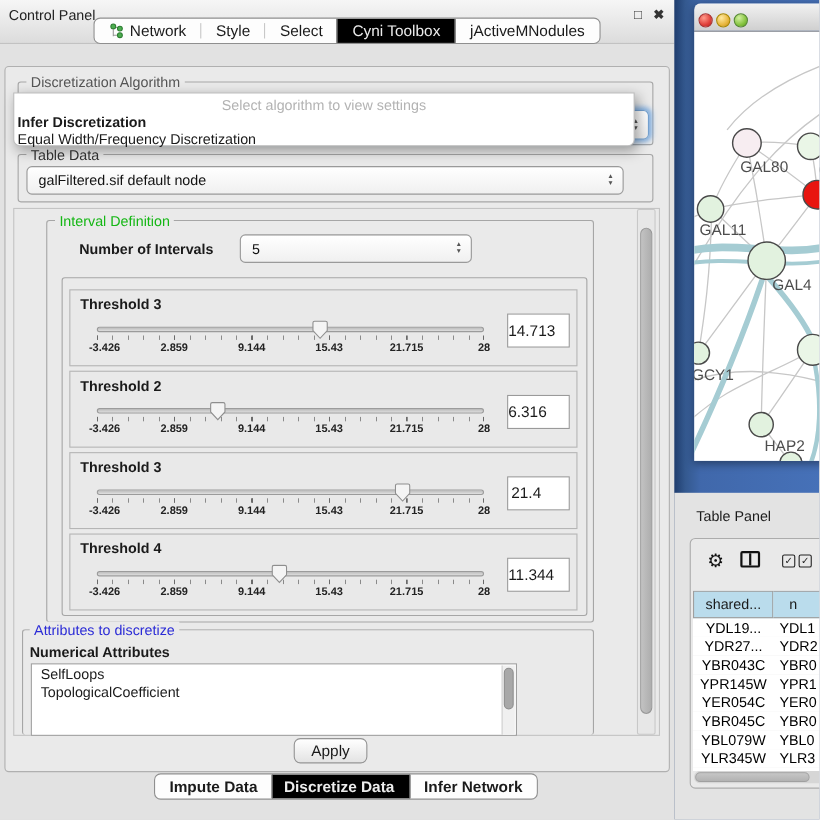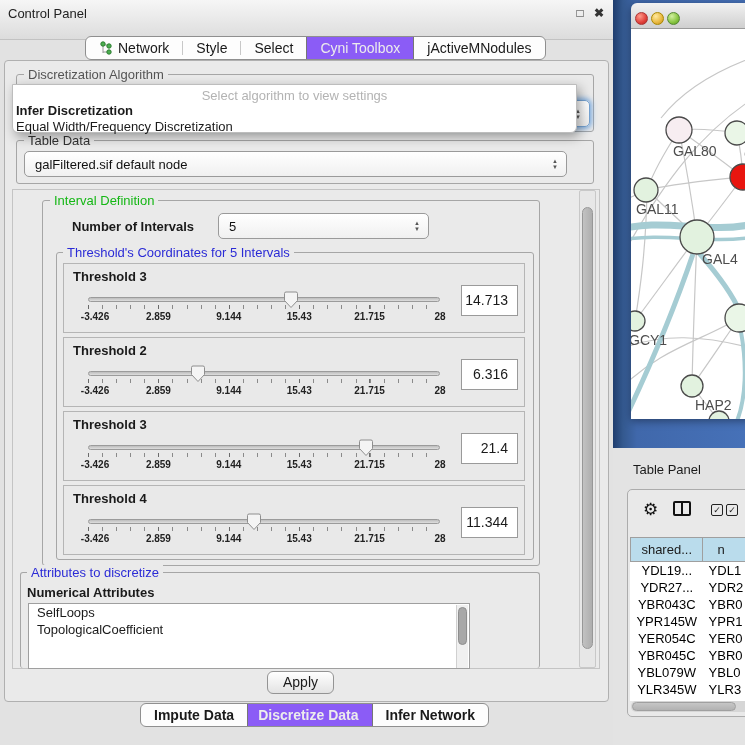--- a/index.html
+++ b/index.html
@@ -13,24 +13,24 @@
   #left { position:absolute; left:0; top:0; width:613px; height:745px; background:#e2e2e2; }
   .titlebar {
     position:absolute; left:0; top:0; width:613px; height:40px;
     background:linear-gradient(#f6f6f6,#dcdcdc); border-bottom:1px solid #c2c2c2;
   }
   .titlebar .title { position:absolute; left:8px; top:6px; font-size:13px; color:#222; }
   .tb-icon { position:absolute; top:5px; width:16px; height:16px; text-align:center; line-height:16px; color:#333; cursor:pointer; }
   #float-btn { right:25px; font-size:12px; }
   #close-btn { right:6px; font-size:12px; font-weight:bold; }
 
-  .tabbar { position:absolute; left:85px; top:36px; height:24px; display:flex; align-items:stretch;
+  .tabbar { position:absolute; left:85px; top:16px; height:24px; display:flex; align-items:stretch;
     background:#fdfdfd; border:1px solid #8f8f8f; border-radius:6px; overflow:hidden; }
   .tab { display:flex; align-items:center; padding:0 13px; font-size:14px; color:#1a1a1a; cursor:pointer; white-space:nowrap; }
-  .tab.sel { background:#8b5cf6; color:#ececec; border-left:1px solid #767676; border-right:1px solid #767676;align-items:center; }
+  .tab.sel { background:#000000; color:#ececec; border-left:1px solid #767676; border-right:1px solid #767676;align-items:center; }
   .tab-div { width:1px; background:#c8c8c8; margin:4px 0; }
   .net-icon { margin-right:6px; }
 
   .mainpanel { position:absolute; left:4px; top:60px; width:605px; height:642px;
     background:#eaeaea; border:1px solid #b0b0b0; border-radius:4px; }
 
   .group { position:absolute; border:1px solid #a6a6a6; border-radius:3px; }
   .group-label { position:absolute; font-size:13px; background:#eaeaea; padding:0 4px; z-index:3; }
 
   
@@ -70,21 +70,21 @@
   .track { position:relative; height:5px; border:1px solid #9b9b9b; border-radius:3px;
     background:linear-gradient(#bdbdbd,#dedede); }
   .thumb { position:absolute; top:-7px; transform:translateX(-50%); width:15px; height:18px; cursor:grab; }
   .ticks-minor { margin-top:3px; height:4px;
     background:repeating-linear-gradient(to right,#8a8a8a 0 1px,transparent 1px 14.08px); }
   .ticks-major { height:4px; margin-top:-4px;
     background:repeating-linear-gradient(to right,#6a6a6a 0 1px,transparent 1px 70.3px); }
   .scale { position:relative; height:13px; margin-top:2px; font-size:10px; font-weight:bold; color:#222; }
   .scale span { position:absolute; top:0; transform:translateX(-50%); white-space:nowrap; }
   .val { position:absolute; right:6px; top:21px; width:57px; height:31px; background:#fff;
-    border:1px solid #9a9a9a; font-size:14px; text-align:right; line-height:29px; padding-right:9px;margin-left:32px; }
+    border:1px solid #9a9a9a; font-size:14px; text-align:right; line-height:29px; padding-right:25px;margin-left:32px; }
 
   #attr-list-label { position:absolute; left:27px; top:585px; font-weight:bold; z-index:2; }
   #attr-list { position:absolute; left:28px; top:603px; width:442px; height:66px; z-index:2;
     background:#fff; border:1px solid #9f9f9f; overflow:hidden; }
   .attr-item { padding-left:8px; line-height:17px; font-size:13px; cursor:pointer; }
   #attr-vscroll { position:absolute; right:1px; top:1px; width:12px; height:64px; background:#f0f0f0; border-left:1px solid #d0d0d0; }
   #attr-vthumb { position:absolute; left:1px; top:2px; width:9px; height:38px; background:#a8a8a8; border:1px solid #8e8e8e; border-radius:5px; cursor:grab; }
 
   #outer-vscroll { position:absolute; left:579px; top:190px; width:17px; height:478px;
     background:#e7e7e7; border:1px solid #c8c8c8; border-radius:2px; }
@@ -214,21 +214,20 @@
     <span id="noi-label">Number of Intervals</span>
     <div class="combo" id="noi-combo">
       <span class="cv">5</span>
       <span class="spin">
         <span>▲</span>
           <span>▼</span>
       </span>
     </div>
 
     <div class="group" id="thr-group"></div>
-    <span class="group-label" style="left:63px; top:245px; color:#2b2bd6;">Threshold's Coordinates for 5 Intervals</span>
 
     <div class="thr-panel" style="top:263px;">
       <span class="thr-title">Threshold 3</span>
       <div class="slider">
         <div class="track">
           <svg class="thumb" width="15" height="18" viewBox="0 0 15 18" style="left: 57.7%;">
               <path d="M1,2.5 Q1,1 2.5,1 H12.5 Q14,1 14,2.5 V9.5 L7.5,16.5 L1,9.5 Z" fill="#f4f4f4" stroke="#8e8e8e"></path>
             </svg>
         </div>
         <div class="ticks-minor"></div>

